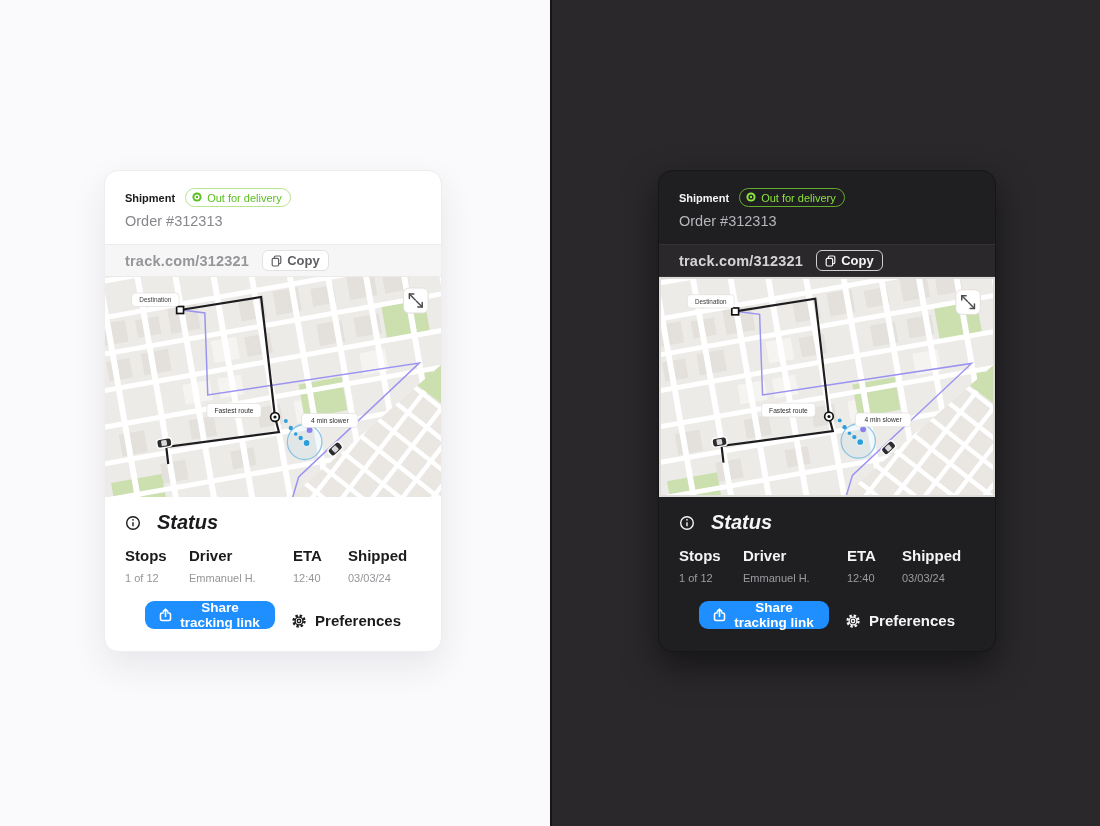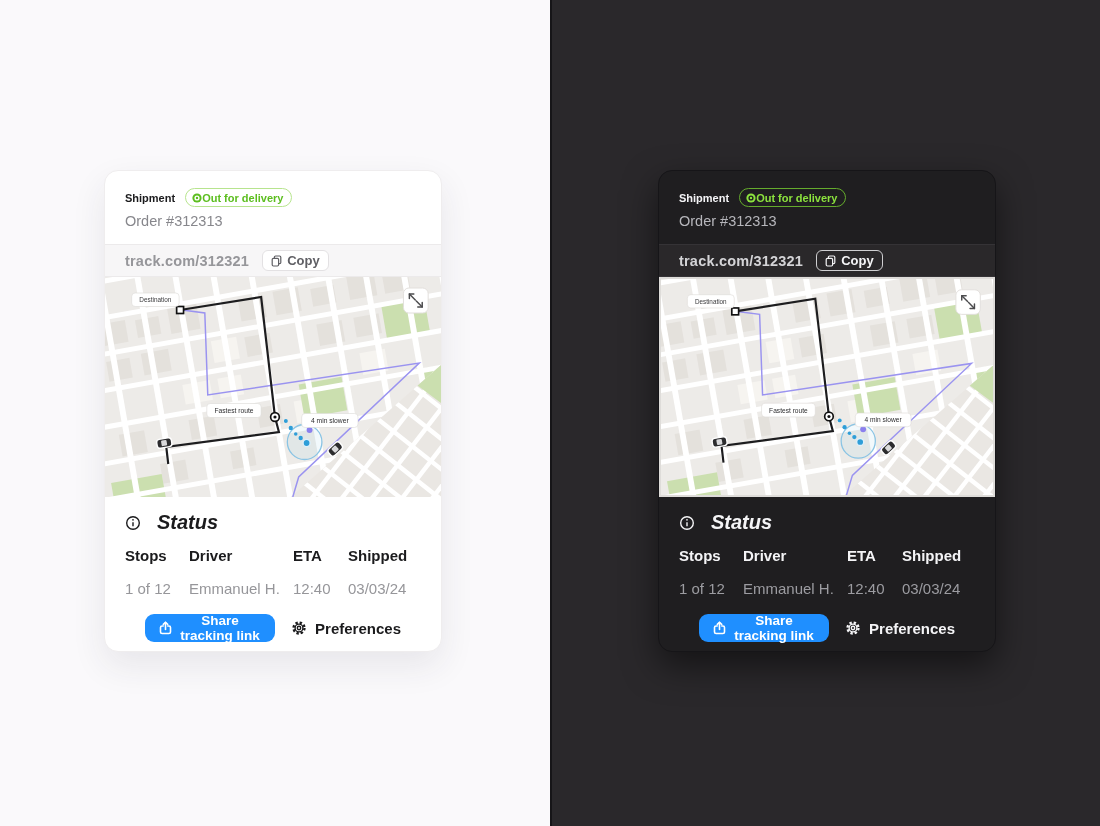--- a/index.html
+++ b/index.html
@@ -20,44 +20,44 @@
   .card.dark{left:658px;background:#1f1e20;border:1px solid #161518;
         box-shadow:0 14px 34px rgba(0,0,0,.5);
         --title:#f4f4f6;--sub:#b6b6bb;--url-bg:#2a282a;--url-border:#353336;--url-text:#d4d4d7;
         --copy-border:#cfcfd1;--copy-text:#f5f5f7;--copy-bg:transparent;--copy-bg2:#2a282a;
         --badge:#8ce33e;--badge-border:#65ab2d;--badge-ring:#1f1e20;
         --label:#f4f4f6;--value:#9c9ca1;--pref:#f4f4f6;}
 
   .card-header{padding:17px 20px 15px;}
   .title-row{display:flex;align-items:center;gap:10px;}
   .card-title{font-size:11px;font-weight:700;color:var(--title);}
-  .badge{display:inline-flex;align-items:center;gap:0;padding:2.5px 8px 2.5px 6px;
+  .badge{display:inline-flex;gap:5px;padding:2.5px 8px 2.5px 6px;
          border:1.5px solid var(--badge-border);border-radius:20px;color:var(--badge);
-         font-size:11px;font-weight:700;}
+         font-size:11px;font-weight:400;}
   .order{margin-top:6px;font-size:14.5px;color:var(--sub);}
 
   .url-bar{height:33px;flex:none;display:flex;align-items:center;gap:13px;padding:0 20px;
            background:var(--url-bg);border-top:1px solid var(--url-border);
            border-bottom:1px solid var(--url-border);box-sizing:border-box;}
   .url-text{font-size:14.5px;color:var(--url-text);letter-spacing:.2px;font-weight:bold;}
   .copy-btn{display:inline-flex;align-items:center;gap:5px;height:21px;padding:0 8px;
             border-radius:6px;border:1px solid var(--copy-border);background:var(--copy-bg);
             color:var(--copy-text);font-size:13px;font-weight:700;font-family:inherit;cursor:pointer;}
 
   .map-wrap{height:220px;flex:none;position:relative;overflow:hidden;background:#edebe8;}
   .card.dark .map-wrap{border:2px solid #dedcd9;box-sizing:border-box;}
 
   .status-section{padding:14px 20px 0;}
   .status-head{display:flex;align-items:center;gap:16px;font-size:20px;font-weight:600;color:var(--label);font-style:italic;}
   .status-cols{display:flex;margin-top:13px;}
   .col .lab{font-size:15px;font-weight:600;color:var(--label);}
-  .col .val{margin-top:16px;font-size:15px;color:var(--value);}
+  .col .val{margin-top:8px;font-size:11px;color:var(--value);}
   .col-stops{width:64px;}.col-driver{width:104px;}.col-eta{width:55px;}
 
-  .actions{display:flex;align-items:center;gap:16px;padding:0 20px;margin-top:17px;}
+  .actions{display:flex;align-items:flex-end;gap:16px;padding:0 20px;margin-top:17px;}
   .share-btn{display:inline-flex;align-items:center;gap:7px;height:28px;padding:0 14px;border:none;
              border-radius:9px;background:var(--accent,#1f8fff);color:#fff;font-size:13.5px;
              font-weight:700;font-family:inherit;cursor:pointer;}
   .pref-btn{display:inline-flex;align-items:center;gap:8px;background:none;border:none;padding:0;
             color:var(--pref);font-size:15px;font-weight:600;font-family:inherit;cursor:pointer;}
   .icon{display:inline-flex;flex:none;}
 </style>
 </head>
 <body>
 

